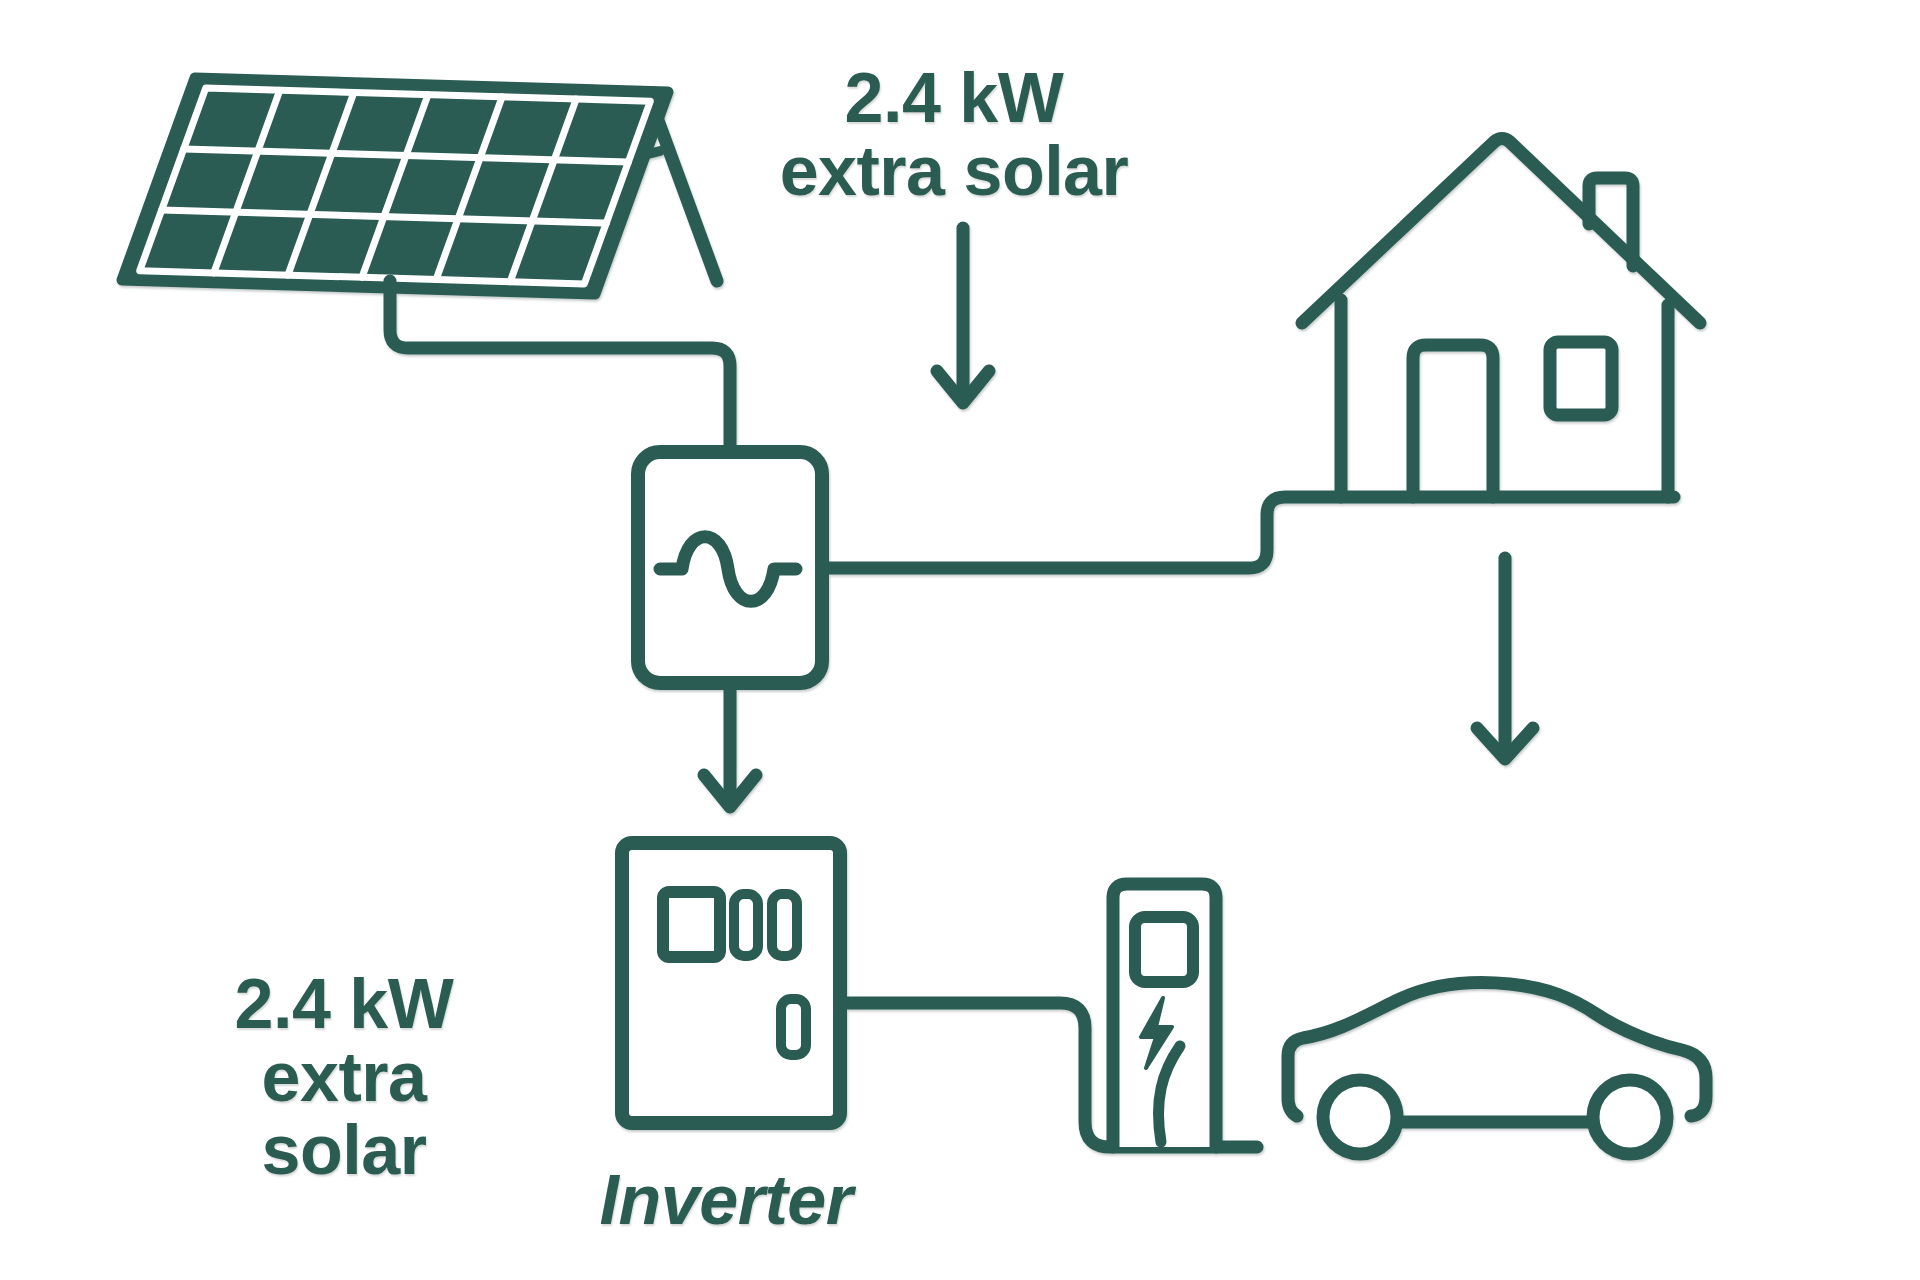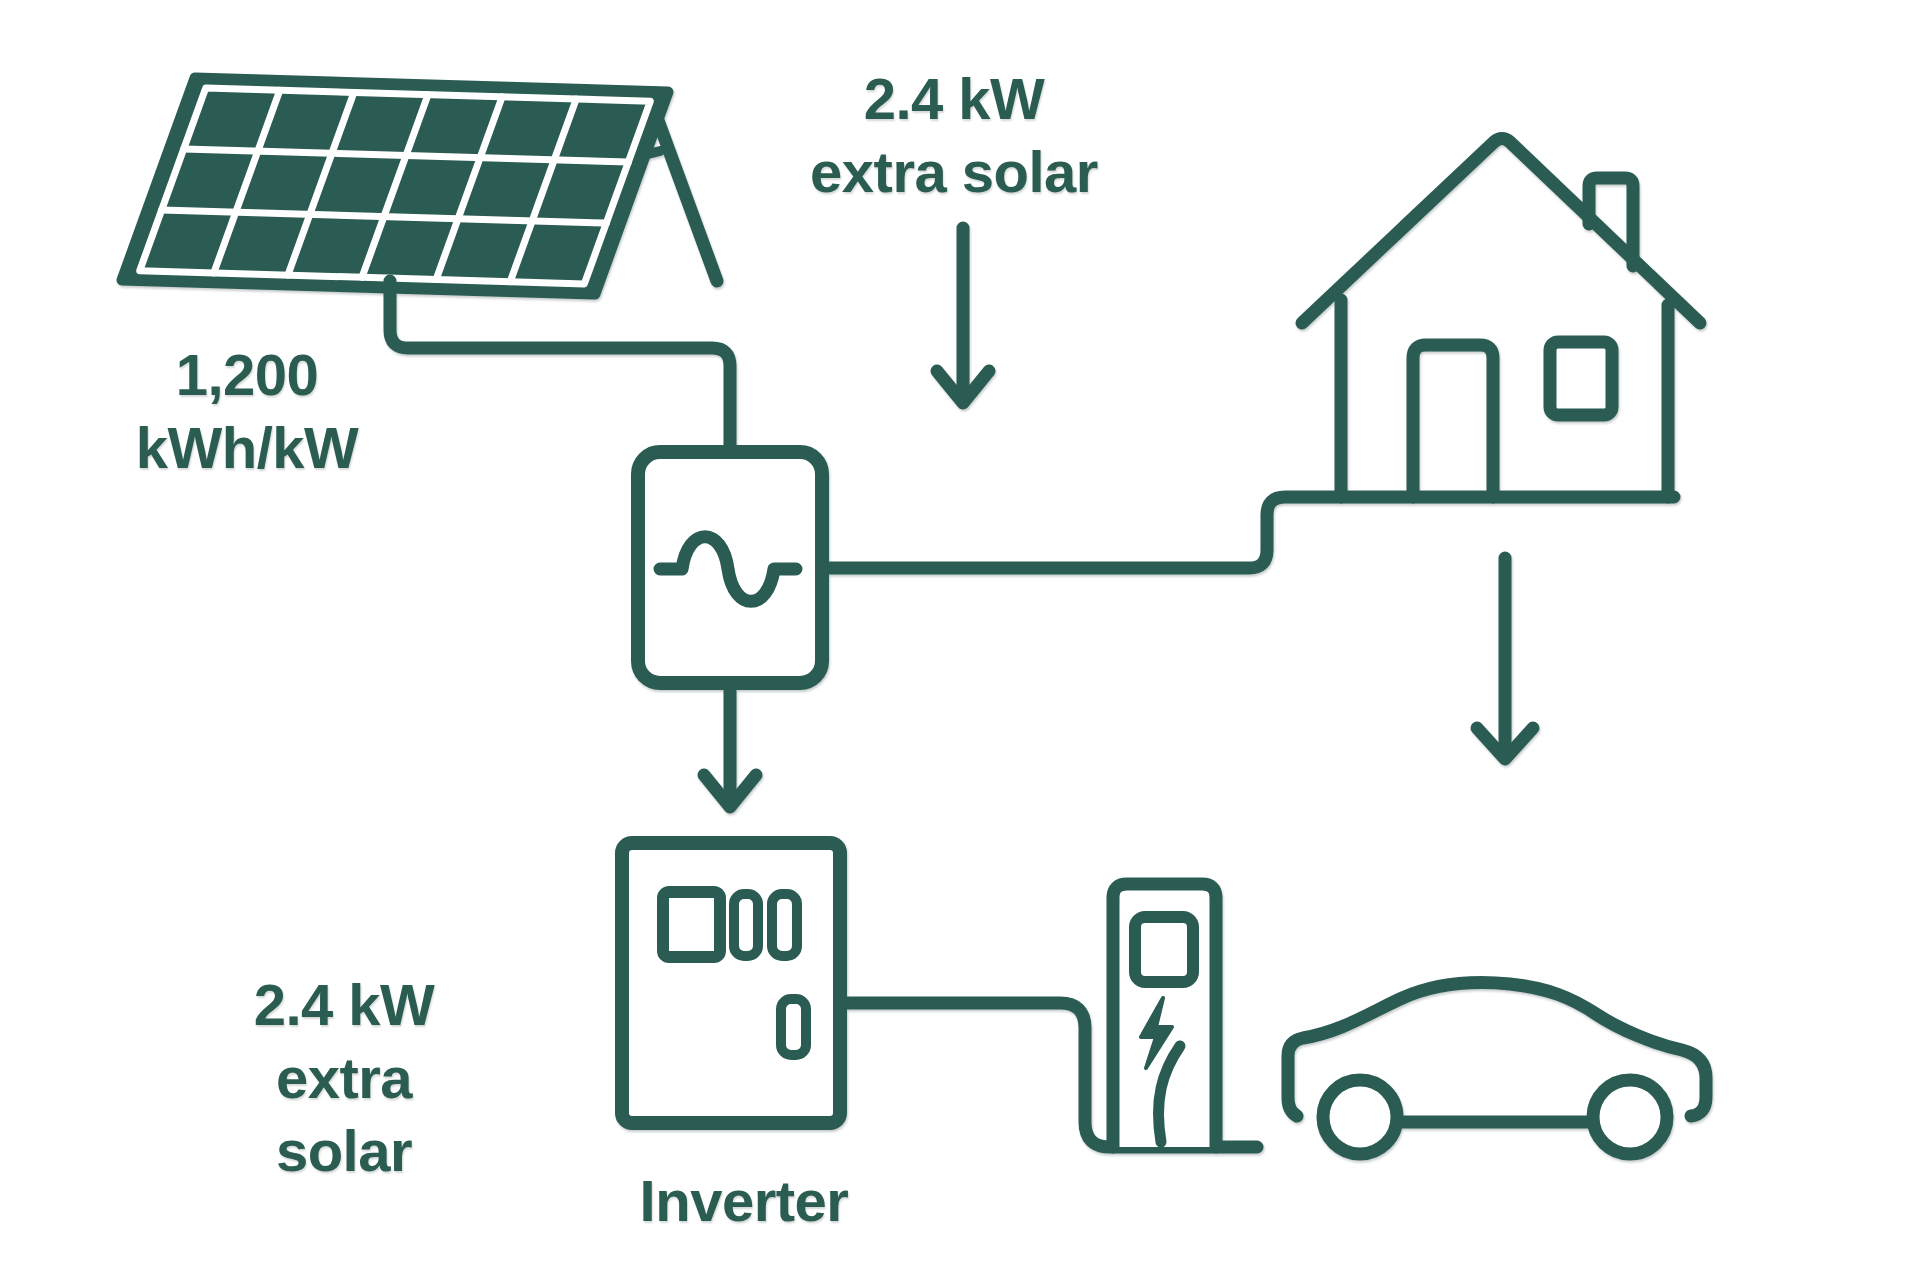--- a/index.html
+++ b/index.html
@@ -8,33 +8,33 @@
     width:1920px;height:1280px;
     background:#ffffff;
     overflow:hidden;
     font-family:"Liberation Sans", sans-serif;
   }
   #art{position:absolute;left:0;top:0;}
   .label{
     position:absolute;
     color:#2b5c52;
     font-weight:bold;
-    font-size:58px;
+    font-size:70px;
     line-height:73px;
     text-align:center;
     white-space:pre-line;
     letter-spacing:-0.5px;
     width:400px;
     text-shadow:1px 2px 2px rgba(20,40,35,0.18);
   }
   .lbl-panel-yield{left:47px;top:338px;}
   .lbl-extra-top{left:754px;top:62px;}
   .lbl-consumption{left:1314px;top:800px;}
   .lbl-extra-bottom{left:144px;top:968px;}
-  .lbl-inverter{left:544px;top:1164px;}
+  .lbl-inverter{left:526px;top:1164px;font-style:italic;}
 </style>
 </head>
 <body>
 
 <div id="stage">
 
   <svg id="art" width="1920" height="1280" viewBox="0 0 1920 1280">
     <defs>
       <filter id="soft" x="-5%" y="-5%" width="110%" height="110%">
         <feDropShadow dx="1" dy="2" stdDeviation="1.2" flood-color="#14322b" flood-opacity="0.25"></feDropShadow>
@@ -122,22 +122,20 @@
                  C1620,1030 1655,1044 1682,1050
                  Q1706,1056 1706,1078 L1706,1097 Q1706,1114 1691,1116"></path>
         <line x1="1399" y1="1122" x2="1591" y2="1122"></line>
         <circle cx="1360" cy="1117" r="37" fill="#ffffff"></circle>
         <circle cx="1630" cy="1117" r="37" fill="#ffffff"></circle>
       </g>
 
     </g>
   </svg>
 
-  <div class="label lbl-panel-yield">1,200
-kWh/kW</div>
 
   <div class="label lbl-extra-top">2.4 kW
 extra solar</div>
 
 
   <div class="label lbl-extra-bottom">2.4 kW
 extra
 solar</div>
 
   <div class="label lbl-inverter">Inverter</div>

